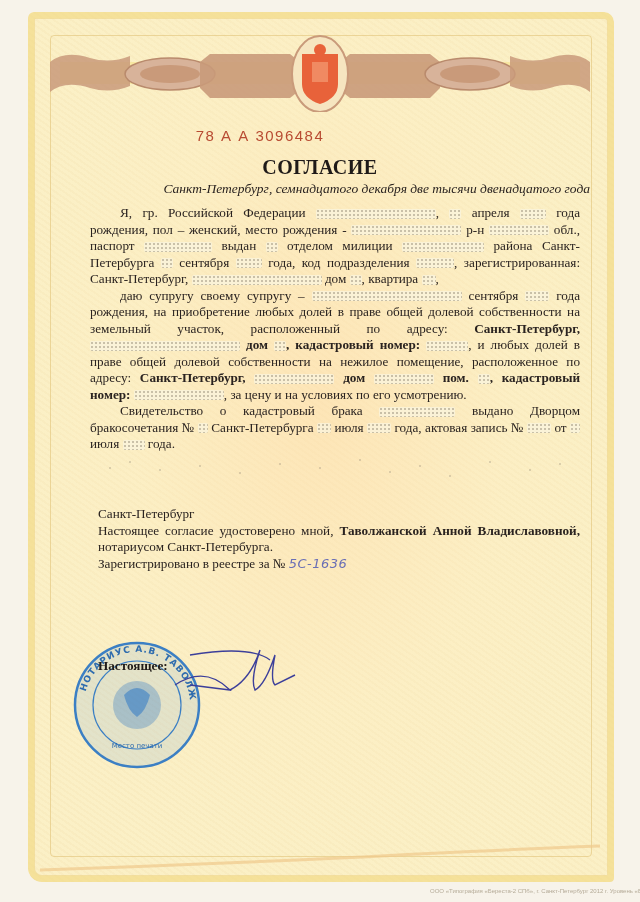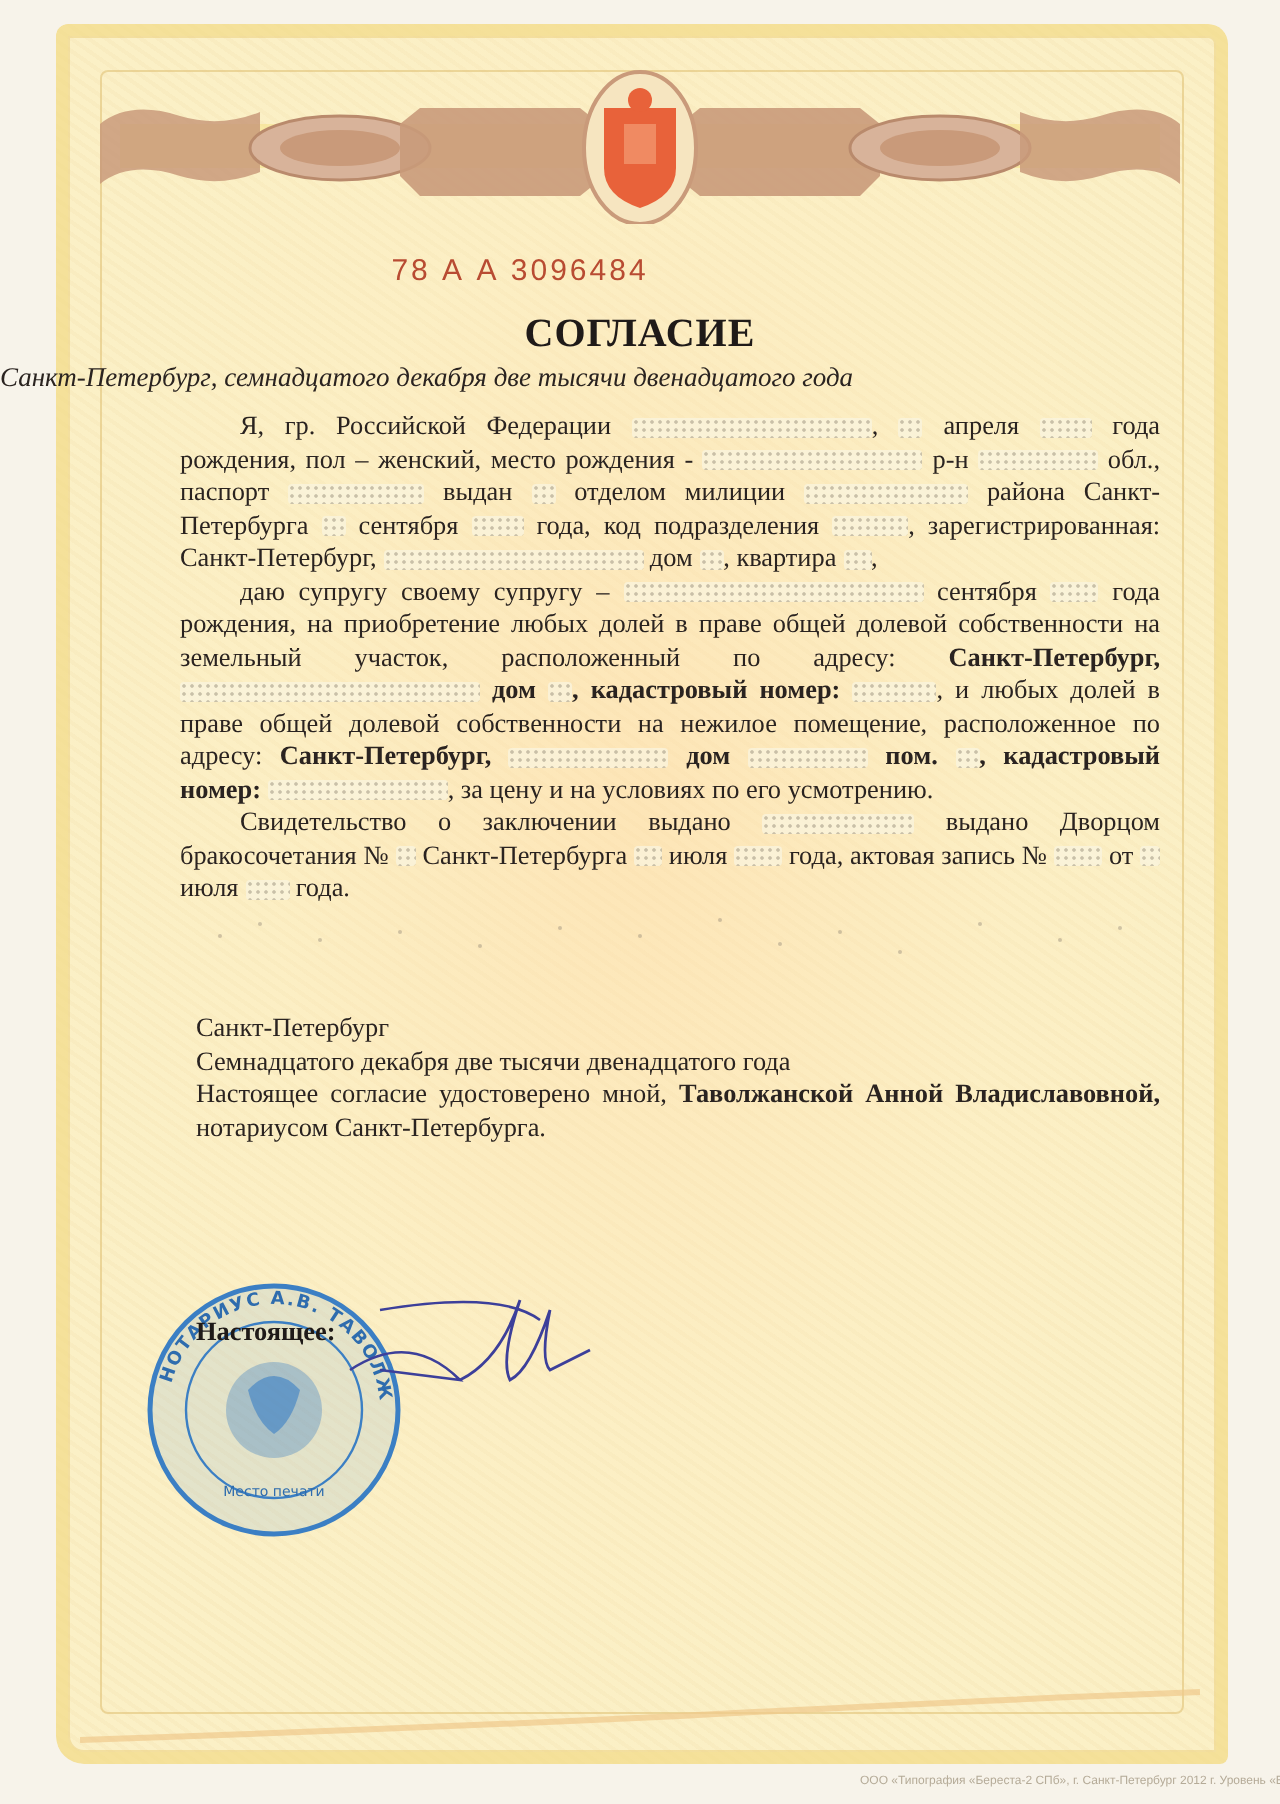--- a/index.html
+++ b/index.html
@@ -30,21 +30,21 @@
   .serial {
     position:absolute; left:0; width:520px; top:127px; text-align:center;
     font-family:"Liberation Sans","DejaVu Sans",sans-serif;
     font-size:15px; letter-spacing:1.5px; color:#b84b32;
   }
   .title {
     position:absolute; left:0; width:640px; top:156px; text-align:center;
     font-weight:bold; font-size:20px; letter-spacing:0.5px; color:#1f1a18;
   }
   .subtitle {
-    position:absolute; left:0; width:590px; top:181px; text-align:left;
+    position:absolute; left:0; width:590px; top:181px; text-align:right;
     font-style:italic; font-size:13.5px; color:#2a2320;
   }
   .body-text {
     position:absolute; left:90px; width:490px; top:205px;
     font-size:13.2px; line-height:16.5px; text-align:justify;
   }
   .body-text p { margin:0; text-indent:30px; }
   .redact {
     display:inline-block; height:10px; vertical-align:middle;
     background:
@@ -146,21 +146,21 @@
     <span class="redact" style="width:42px"></span><span>, и любых долей в праве общей долевой собственности на нежилое помещение, расположенное по адресу:</span>
     <b>Санкт-Петербург,</b>
     <span class="redact" style="width:80px"></span>
     <b>дом</b>
     <span class="redact" style="width:60px"></span>
     <b>пом.</b>
     <span class="redact" style="width:12px"></span><b>, кадастровый номер:</b>
     <span class="redact" style="width:90px"></span><span>, за цену и на условиях по его усмотрению.</span>
   </p>
   <p>
-    <span>Свидетельство о заключении выдано</span>
+    <span>Свидетельство о кадастровый брака</span>
     <span class="redact" style="width:76px"></span>
     <span>выдано Дворцом бракосочетания №</span>
     <span class="redact" style="width:10px"></span>
     <span>Санкт-Петербурга</span>
     <span class="redact" style="width:14px"></span>
     <span>июля</span>
     <span class="redact" style="width:24px"></span>
     <span>года, актовая запись №</span>
     <span class="redact" style="width:24px"></span>
     <span>от</span>
@@ -185,25 +185,28 @@
     <circle cx="330" cy="18" r="1"></circle>
       <circle cx="360" cy="28" r="1"></circle>
       <circle cx="400" cy="14" r="1"></circle>
     <circle cx="440" cy="22" r="1"></circle>
       <circle cx="470" cy="16" r="1"></circle>
   </g>
 </svg>
 
 <div class="cert">
   <p class="head">Санкт-Петербург</p>
-  <p class="head">Семнадцатого декабря две тысячи двенадцатого года</p>
   <p>
     <span>Настоящее согласие удостоверено мной,</span>
     <b>Таволжанской Анной Владиславовной,</b>
     <span>нотариусом Санкт-Петербурга.</span>
+  </p>
+  <p>
+    <span>Зарегистрировано в реестре за №</span>
+    <span class="handwritten">5С-1636</span>
   </p>
 </div>
 
 <svg class="stamp" viewBox="0 0 130 130">
   <circle cx="65" cy="65" r="62" fill="rgba(120,170,220,0.18)" stroke="#3b7fc4" stroke-width="2.5"></circle>
   <circle cx="65" cy="65" r="44" fill="none" stroke="#3b7fc4" stroke-width="1.2"></circle>
   <circle cx="65" cy="65" r="24" fill="rgba(59,127,196,0.35)"></circle>
   <path d="M52 55 q13 -14 26 0 q-4 16 -13 22 q-9 -6 -13 -22 z" fill="#3b7fc4" opacity="0.6"></path>
   <path id="stampArc" d="M12 65 a53 53 0 1 1 106 0" fill="none"></path>
   <text font-size="9" font-family="DejaVu Sans, sans-serif" fill="#2e6cae" font-weight="bold" letter-spacing="1">

